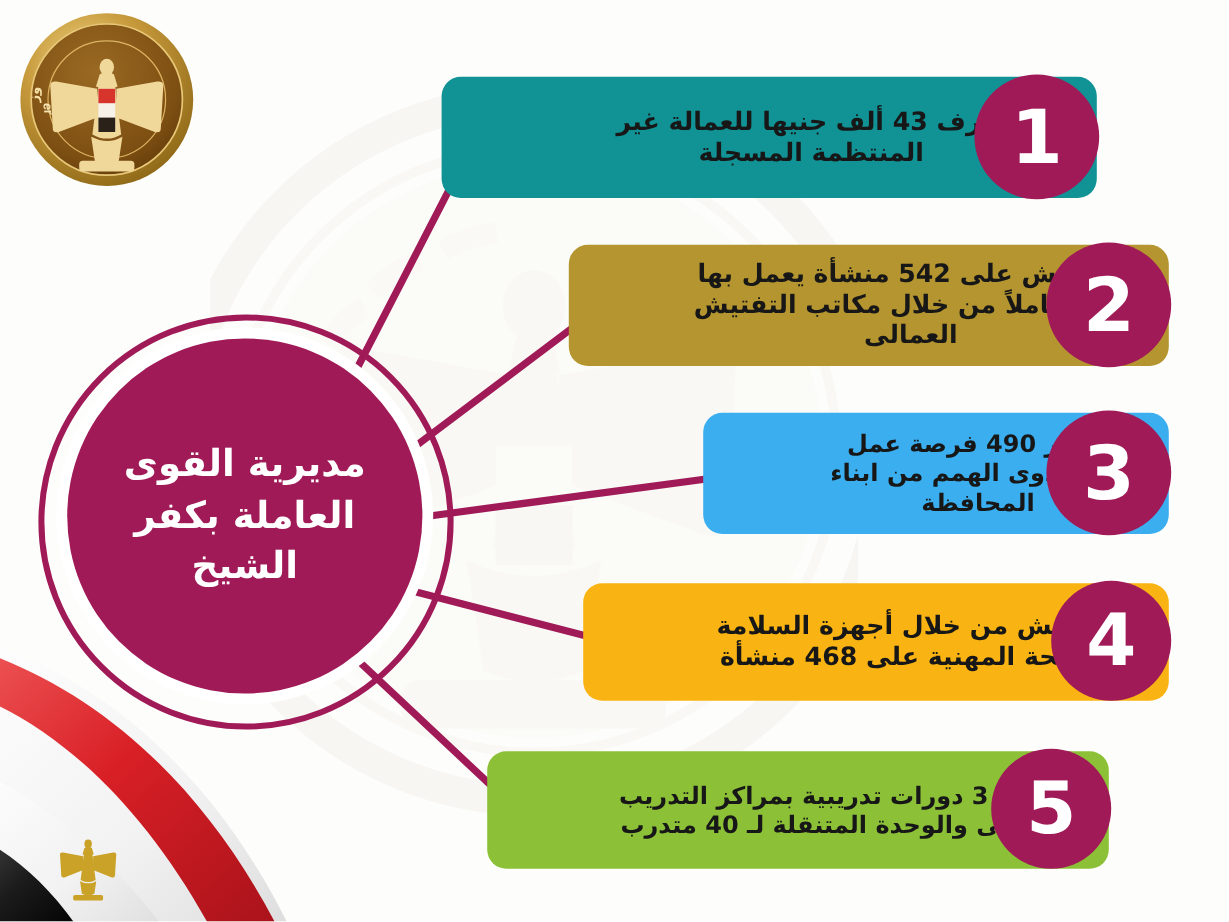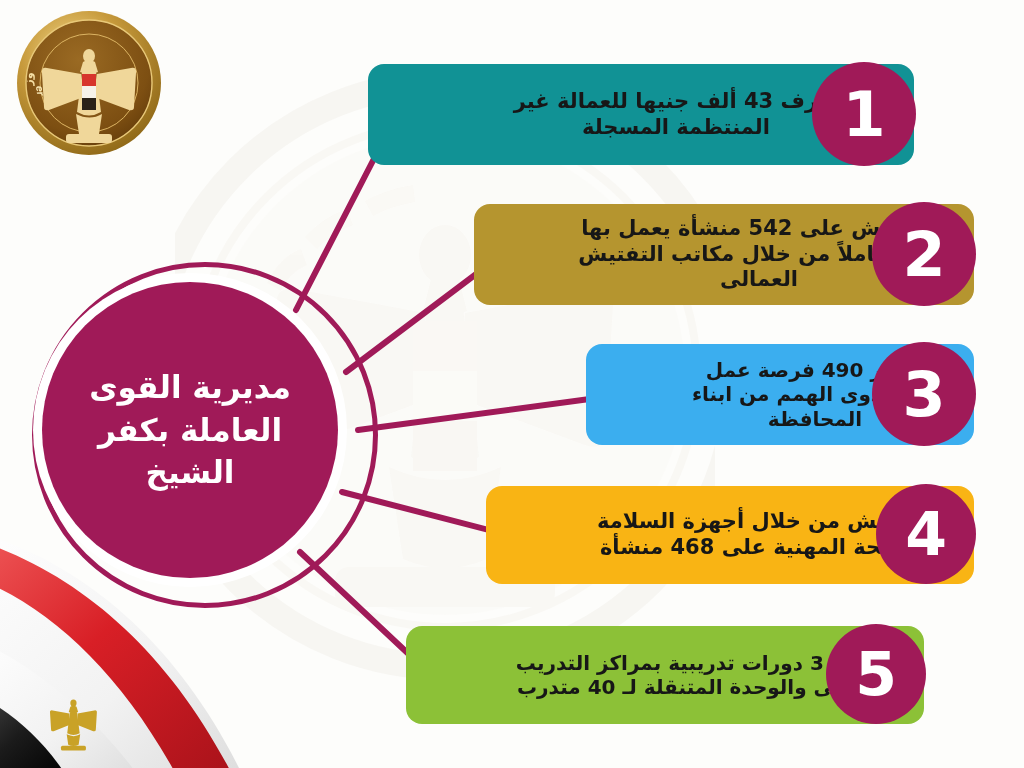--- a/index.html
+++ b/index.html
@@ -24,21 +24,21 @@
 
   
   .links{position:absolute;left:0;top:0;width:1024px;height:768px;pointer-events:none;}
 
   
   .hub-ring{
     position:absolute;left:32px;top:262px;width:336px;height:336px;
     border:5px solid #A01A58;border-radius:50%;background:transparent;
   }
   .hub{
-    position:absolute;left:42px;top:282px;width:296px;height:296px;border-radius:50%;
+    position:absolute;left:56px;top:282px;width:296px;height:296px;border-radius:50%;
     background:#A01A58;display:flex;align-items:center;justify-content:center;
     box-shadow:0 0 0 9px #ffffff;
   }
   .hub-text{
     color:#fff;font-weight:bold;font-size:31px;line-height:1.38;text-align:center;
     width:240px;letter-spacing:0px;
   }
 
   
   .row{position:absolute;display:flex;align-items:center;}

